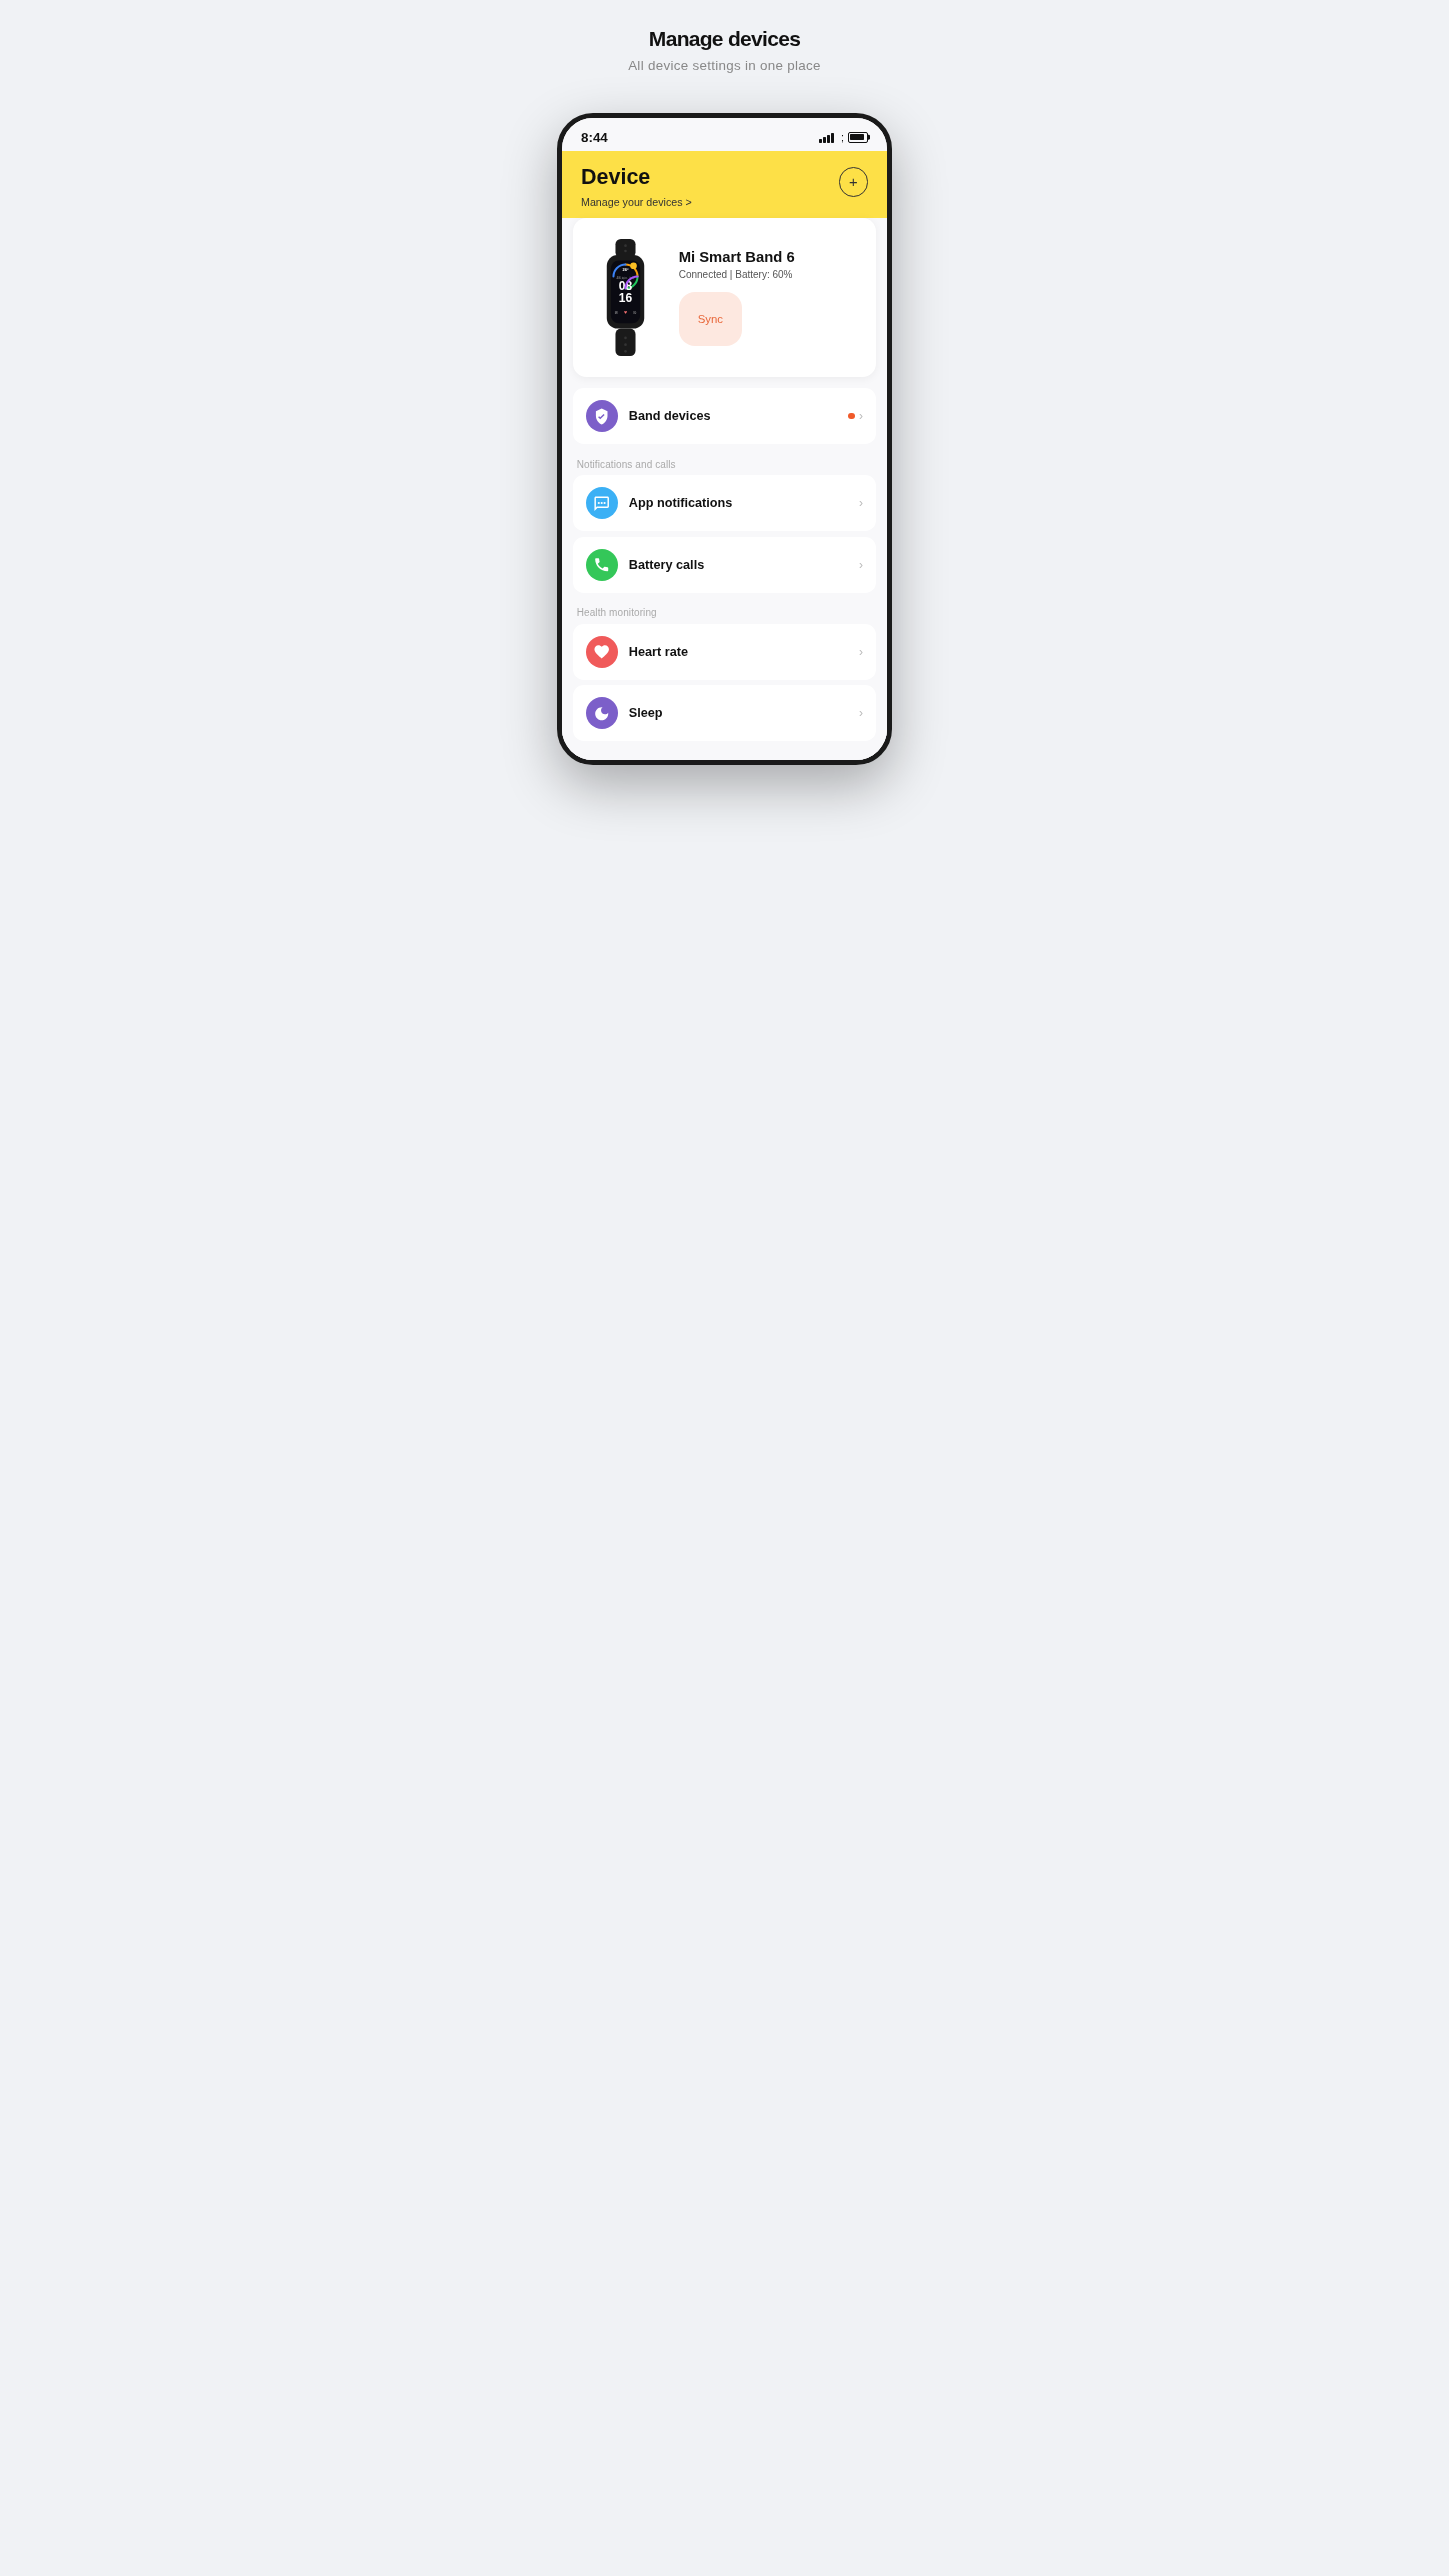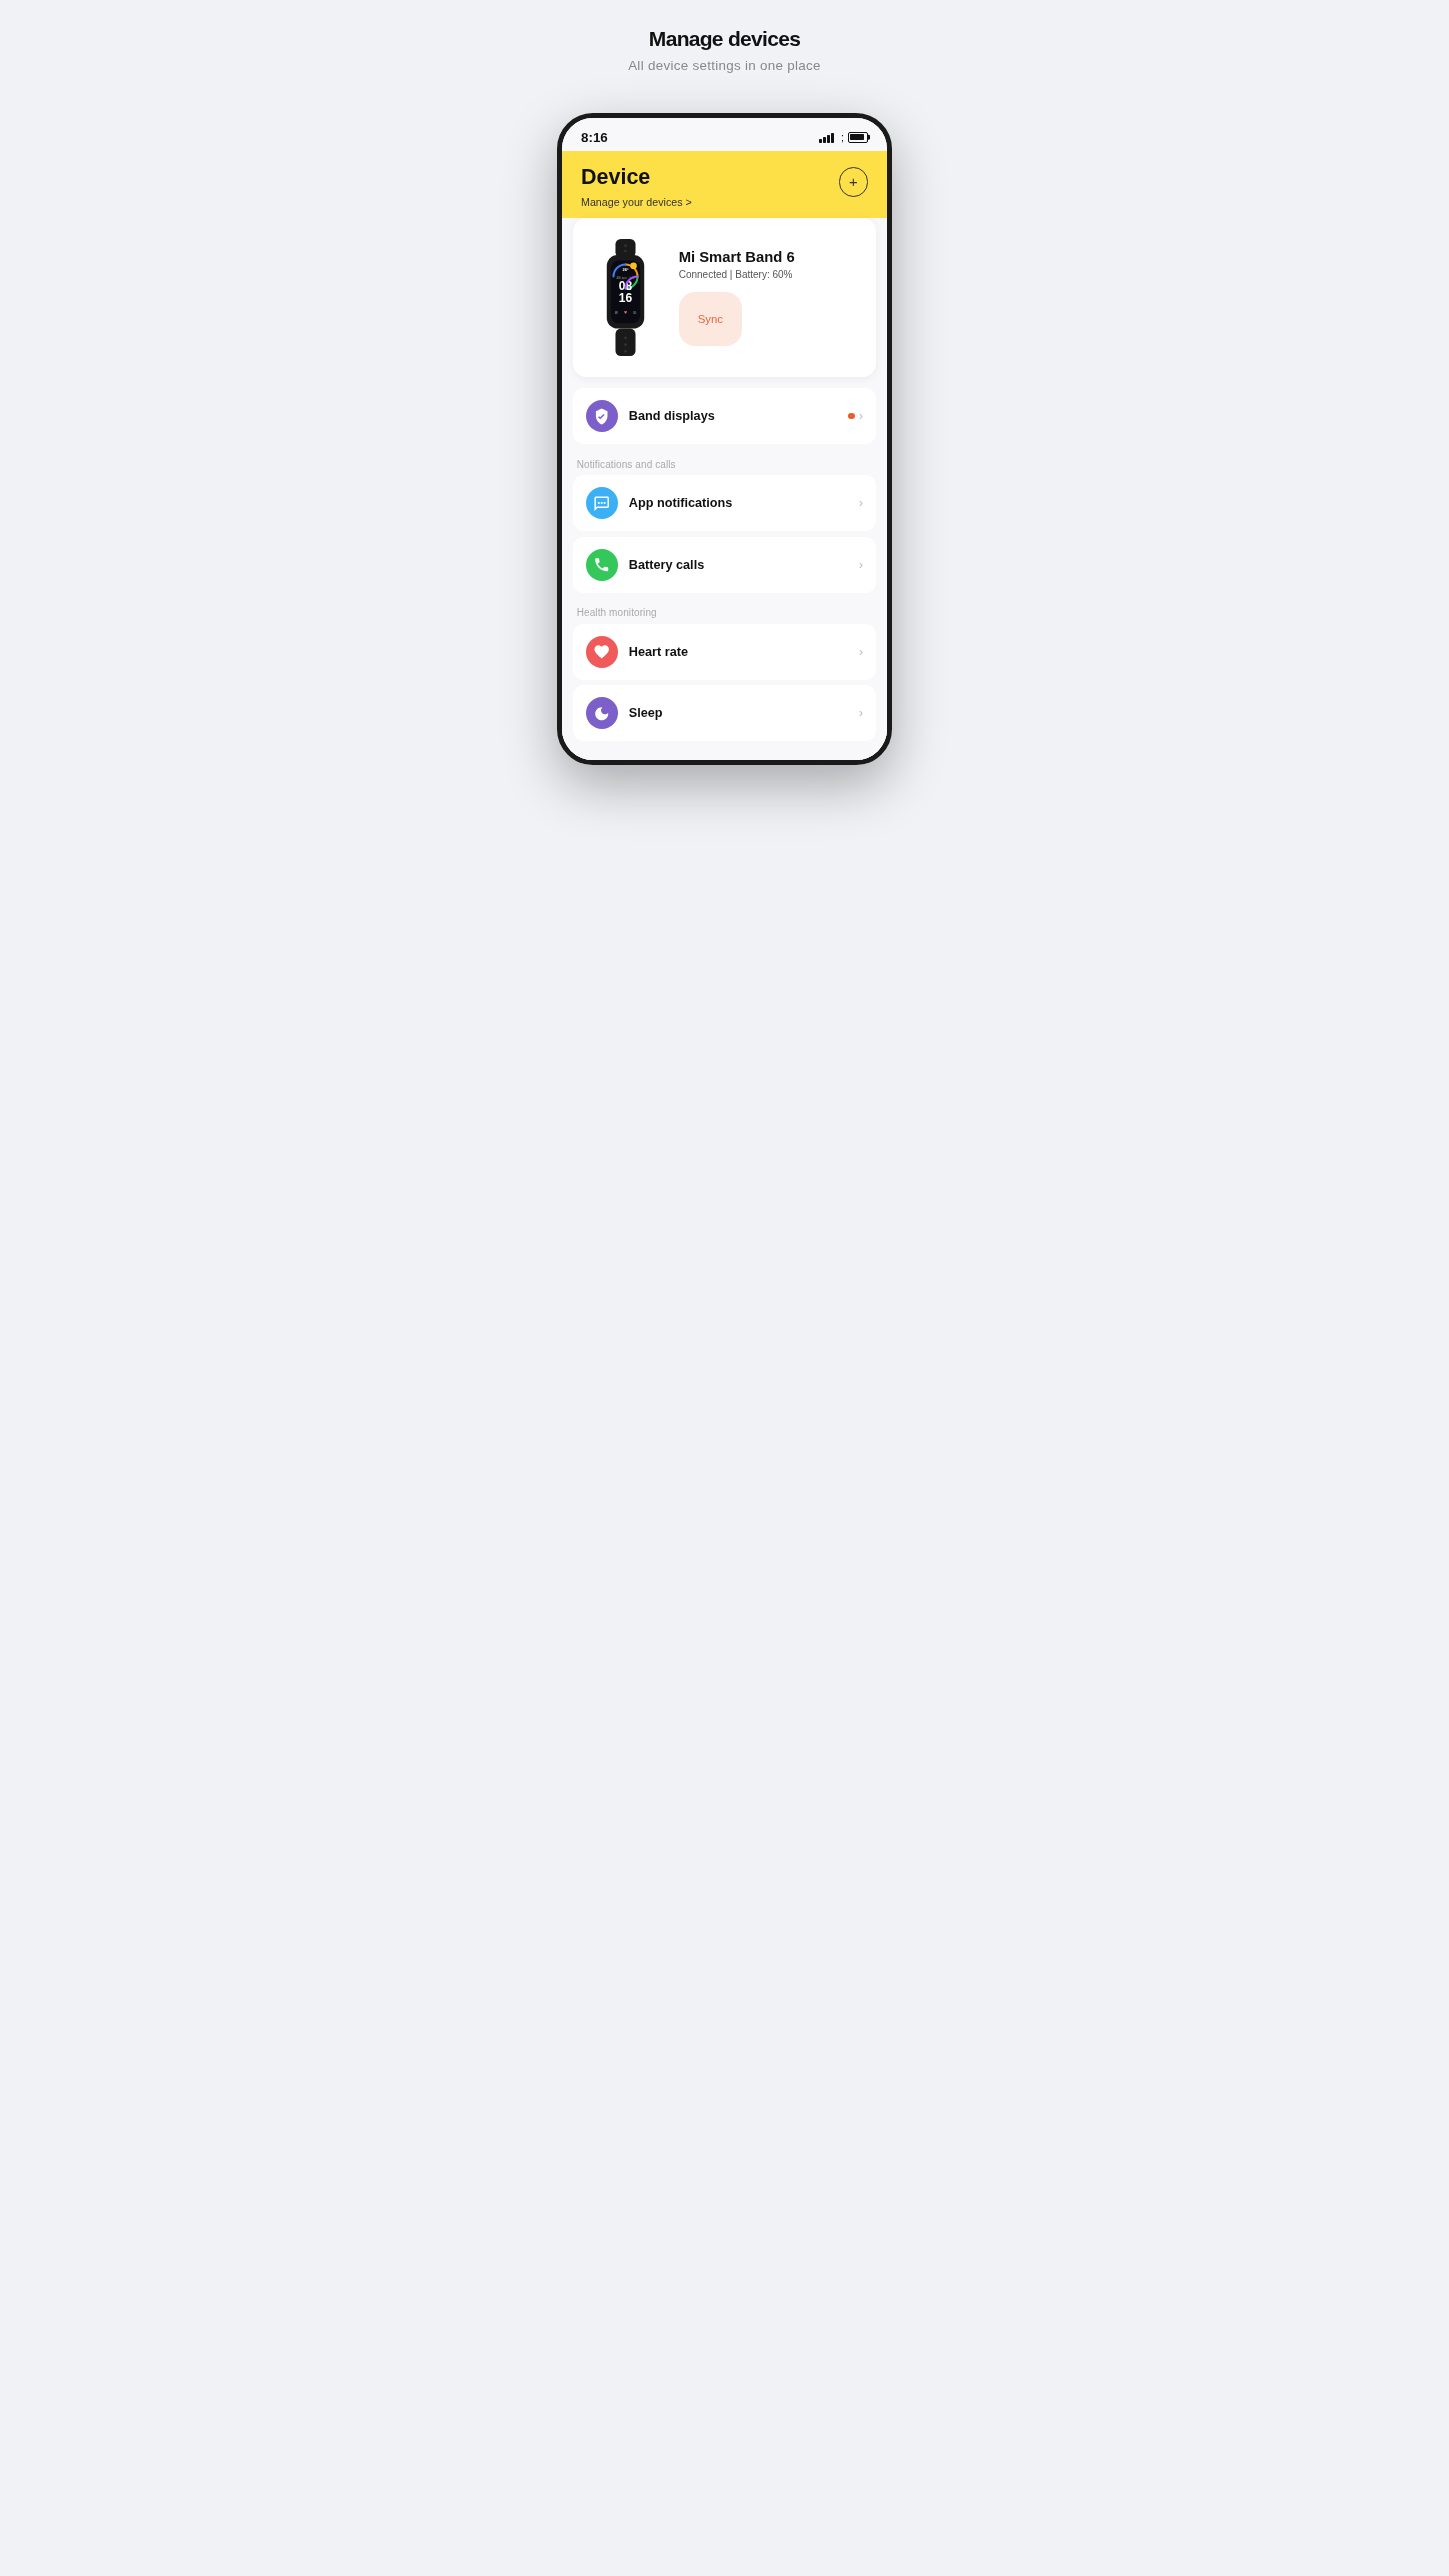--- a/index.html
+++ b/index.html
@@ -285,21 +285,21 @@
 <body>
 
 <div class="page-wrapper">
 
   <h1 class="page-title">Manage devices</h1>
   <p class="page-subtitle">All device settings in one place</p>
 
   <div class="phone-frame">
 
     <div class="status-bar">
-      <span class="status-time">8:16</span>
+      <span class="status-time">8:44</span>
       <div class="status-icons">
         <div class="signal-bars">
           <div class="signal-bar" style="height:3.4px"></div>
           <div class="signal-bar" style="height:5.4px"></div>
           <div class="signal-bar" style="height:7.4px"></div>
           <div class="signal-bar" style="height:9.4px"></div>
         </div>
         <span class="wifi-icon">
 
 
@@ -378,21 +378,21 @@
       </div>
 
       <div class="menu-section" id="menu-container">
       <div class="menu-item">
             <div class="menu-icon" style="background: rgb(124, 95, 201);">
               <svg viewBox="0 0 24 24" width="17.4" height="17.4" fill="none" xmlns="http://www.w3.org/2000/svg">
                 <path d="M12 2L4 6v6c0 5.55 3.84 10.74 8 12 4.16-1.26 8-6.45 8-12V6l-8-4z" fill="white"></path>
                 <path d="M10 17l-3-3 1.4-1.4 1.6 1.6 4.6-4.6L16 11l-6 6z" fill="#7c5fc9"></path>
               </svg>
             </div>
-            <div class="menu-label">Band displays</div>
+            <div class="menu-label">Band devices</div>
             <div class="menu-right">
               <div class="red-dot"></div>
               <span class="chevron">›</span>
             </div>
           </div>
           <div class="section-label">Notifications and calls</div>
           <div class="menu-item">
             <div class="menu-icon" style="background: rgb(59, 176, 245);">
               <svg viewBox="0 0 24 24" width="17.4" height="17.4" xmlns="http://www.w3.org/2000/svg">
                 <path d="M20 2H4c-1.1 0-2 .9-2 2v18l4-4h14c1.1 0 2-.9 2-2V4c0-1.1-.9-2-2-2zm0 14H5.17L4 17.17V4h16v12z" fill="white"></path>

